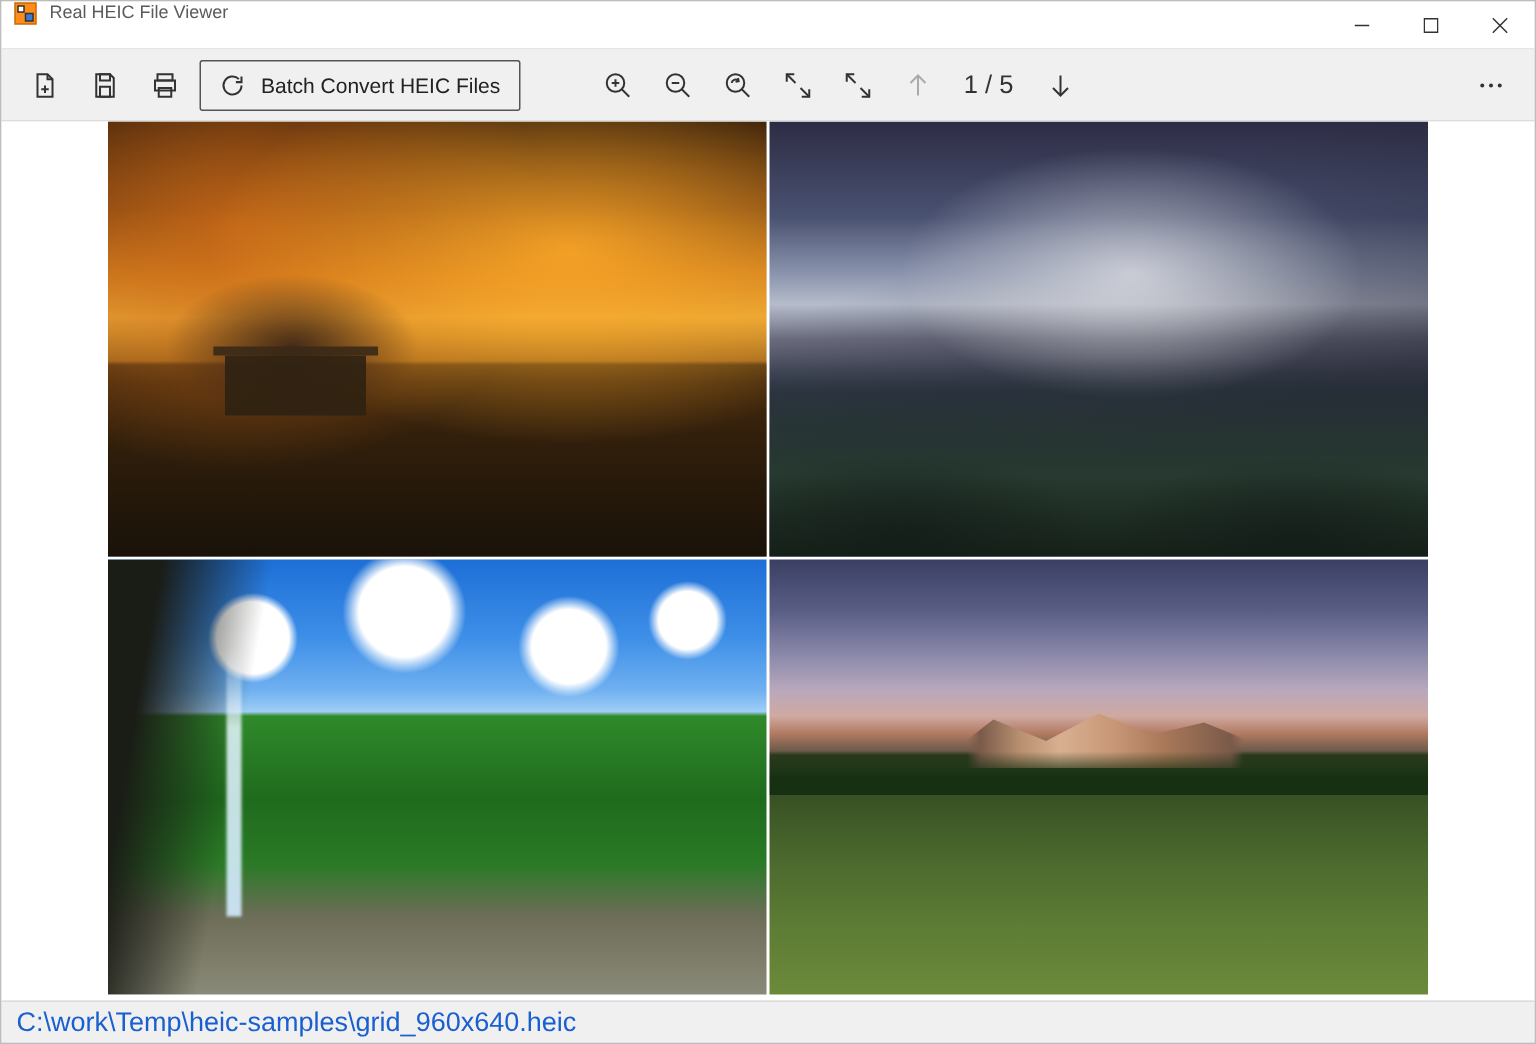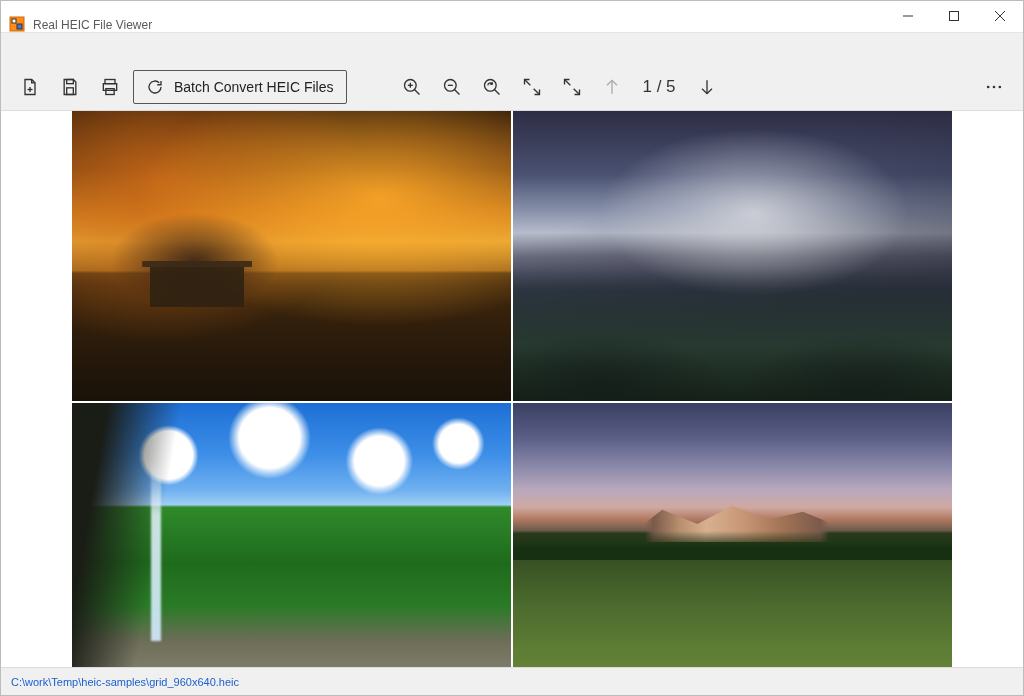--- a/index.html
+++ b/index.html
@@ -3,39 +3,39 @@
 <meta charset="utf-8">
 <style>
   * { box-sizing: border-box; margin: 0; padding: 0; font-family: "Segoe UI", Arial, sans-serif; }
   html, body { width: 1024px; height: 696px; overflow: hidden; }
   .window {
     width: 1024px; height: 696px; background: #f0f0f0;
     border: 1px solid #bcbcbc; display: flex; flex-direction: column;
   }
   
   .titlebar {
-    height: 32px; background: #ffffff; display: flex; align-items: flex-end;
+    height: 32px; background: #ffffff; display: flex; align-items: flex-start;
     border-bottom: 1px solid #e5e5e5;
   }
   .titlebar .app-icon {
     width: 16px; height: 16px; margin: 0 8px;
     display: inline-block;
   }
   .titlebar .title { font-size: 12px; color: #5a5a5a; flex: 0 0 auto; }
   .titlebar .spacer { flex: 1; }
   .titlebar .winbtn {
     width: 46px; height: 32px; display: flex; align-items: center; justify-content: center;
     color: #333; cursor: default;
   }
   .titlebar svg { stroke: #333; fill: none; }
 
   
   .toolbar {
     height: 48px; background: #f0f0f0; display: flex; align-items: center;
-    padding: 0 12px; gap: 6px; border-bottom: 1px solid #dcdcdc; margin-top: 30px;
+    padding: 0 12px; gap: 6px; border-bottom: 1px solid #dcdcdc;
   }
   .tbtn {
     width: 34px; height: 34px; display:flex; align-items:center; justify-content:center;
     border-radius: 2px; cursor: default;
   }
   .tbtn svg { stroke: #333; fill: none; stroke-width: 1.6; }
   .batch-btn {
     height: 34px; border: 1px solid #555; border-radius: 2px;
     display: flex; align-items: center; padding: 0 12px; gap: 10px;
     font-size: 14px; color: #222; background: #f0f0f0; cursor: default;
@@ -130,21 +130,21 @@
   .tn4::after{
     content:""; position:absolute; left:0; right:0; top:44%; height:10%;
     background: linear-gradient(to bottom, rgba(15,25,12,0.0), #173012 60%, #173012);
   }
 
   
   .statusbar {
     height: 28px; background: #f0f0f0; border-top: 1px solid #dcdcdc;
     display: flex; align-items: center; padding: 0 10px;
   }
-  .statusbar .path { font-size: 11px; color: #1a5fd0; }
+  .statusbar .path { font-size: 18px; color: #1a5fd0; }
 
   
   .app-icon svg rect { }
 </style>
 </head>
 <body>
 
 <div class="window">
 
   <div class="titlebar">

